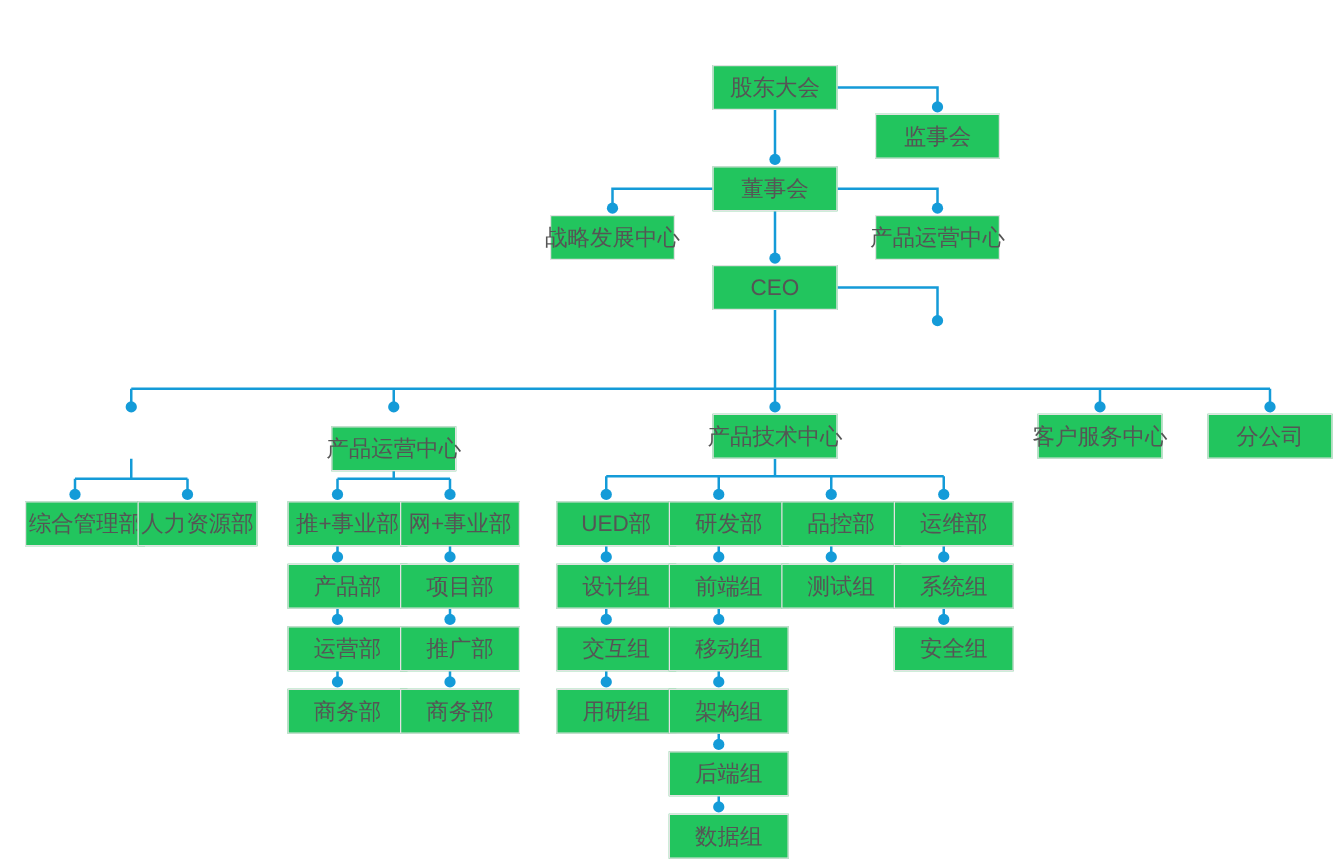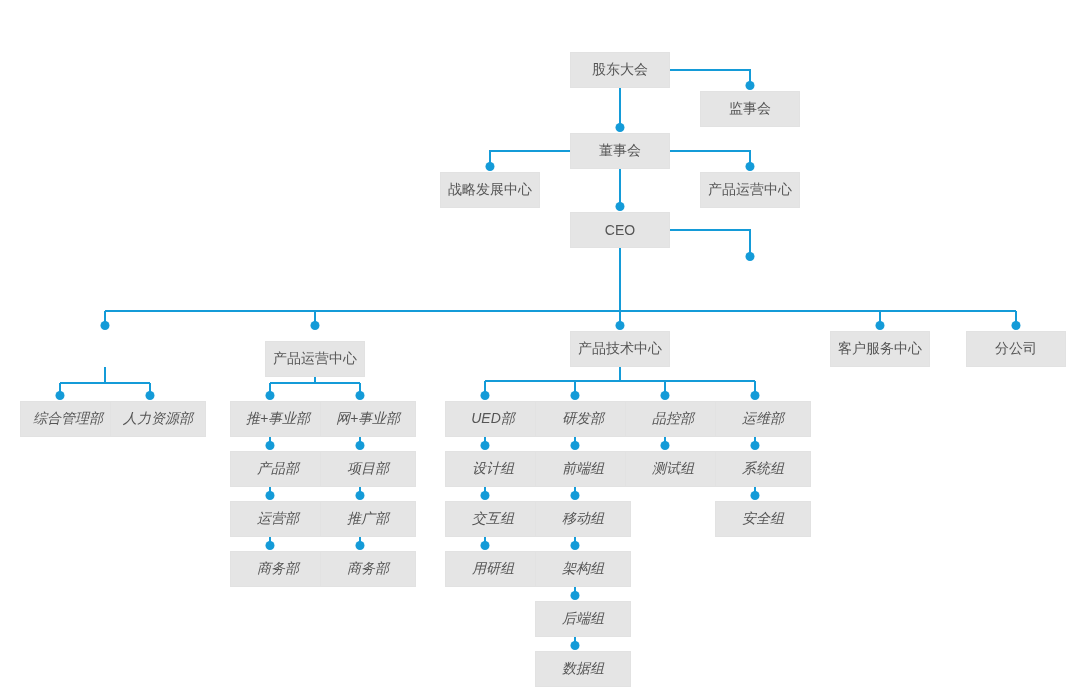--- a/index.html
+++ b/index.html
@@ -11,25 +11,25 @@
   html,body{margin:0;padding:0;background:var(--background);}
   .canvas{
     position:relative;width:1070px;height:689px;background:var(--background);
     font-family:"Liberation Sans","DejaVu Sans",sans-serif;overflow:hidden;
   }
   .connectors{position:absolute;left:0;top:0;width:1070px;height:689px;pointer-events:none;}
   .connectors path{fill:none;stroke:var(--accent);stroke-width:2;}
   .connectors circle{fill:var(--accent);stroke:none;}
   .node{
     position:absolute;width:100px;height:36px;box-sizing:border-box;
-    background:#e5e5e5;border:1px solid var(--box_border);
+    background:#22c55e;border:1px solid var(--box_border);
     display:flex;align-items:center;justify-content:center;
-    font-size:14px;color:var(--text);white-space:nowrap;z-index:2;
+    font-size:18px;color:var(--text);white-space:nowrap;z-index:2;
   }
-  .sm{width:96px;font-style:italic;}
+  .sm{width:96px;}
 </style>
 </head>
 <body>
 
 <div class="canvas">
 
   <svg class="connectors" width="1070" height="689" viewBox="0 0 1070 689" xmlns="http://www.w3.org/2000/svg">
 
     <path d="M620 88 L620 127.5
              M670 70 L750 70 L750 85.5

